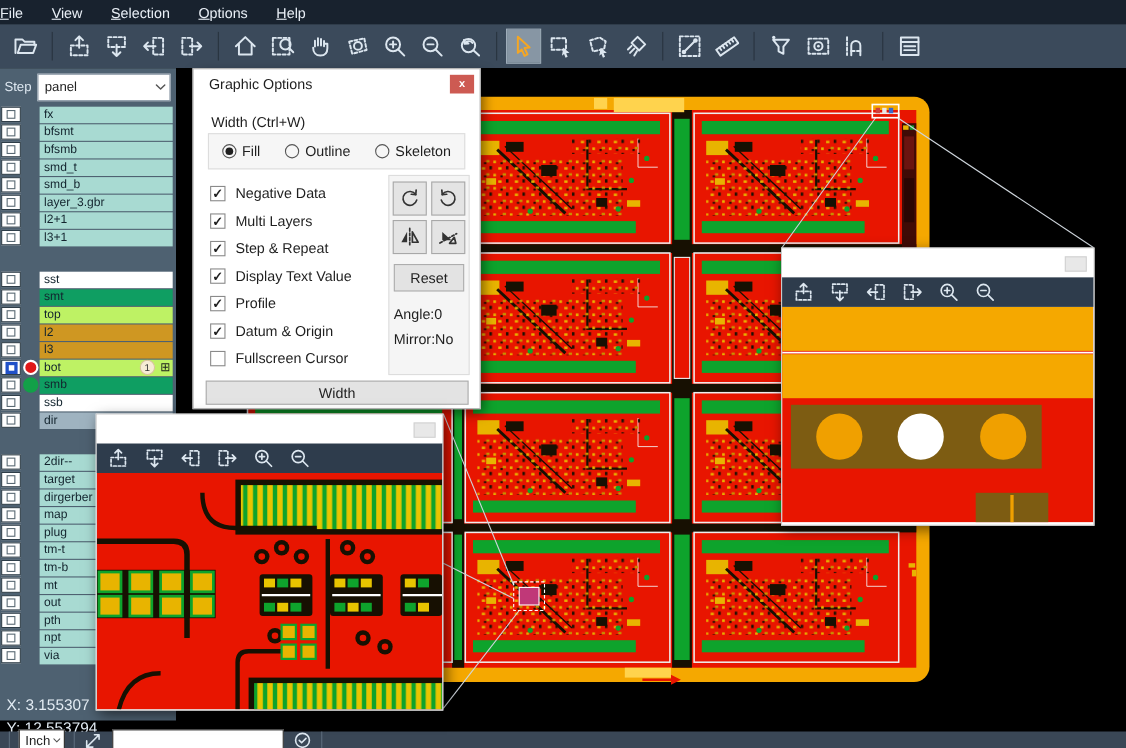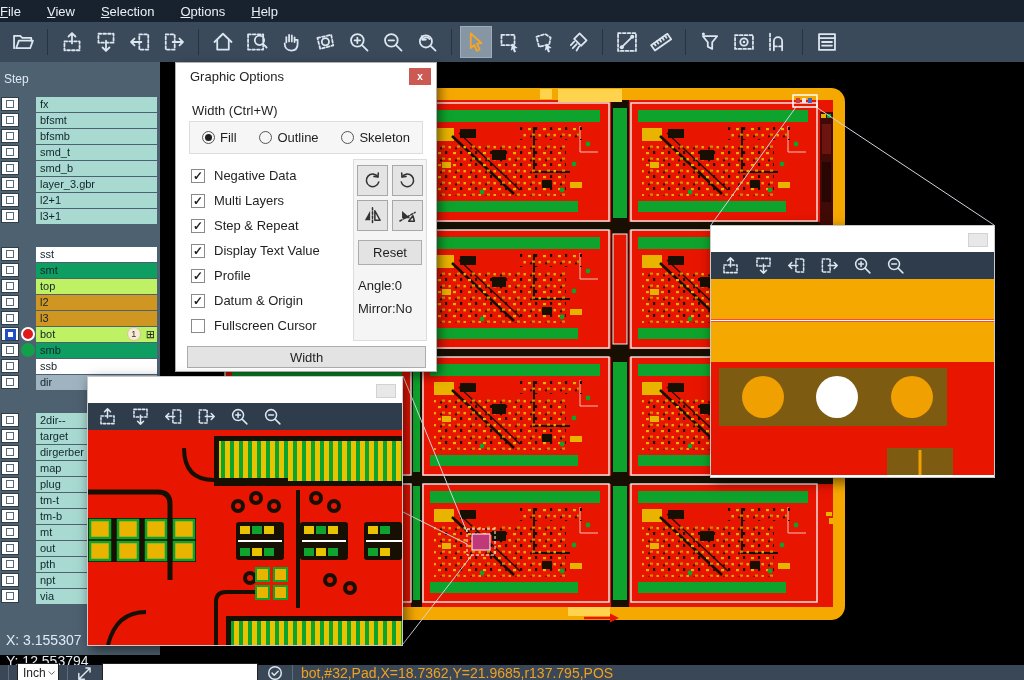--- a/index.html
+++ b/index.html
@@ -359,20 +359,28 @@
         <path d="M312 493 L243 582" stroke="#cfd6dd" stroke-width="1"></path>
         <rect x="312" y="472" width="18" height="16" fill="#c03878" stroke="#ffffff" stroke-width="1"></rect>
         <rect x="307" y="467" width="28" height="26" fill="none" stroke="#ffffff" stroke-width="1" stroke-dasharray="3 2"></rect>
       </g>
     </svg>
   </div>
 
   <div class="left-panel">
     <div class="step-row">
       <span class="step-label">Step</span>
+      <div class="step-select">
+        <span>panel</span>
+        <span class="ic">
+            <svg viewBox="0 0 16 16" fill="none" stroke="currentColor" stroke-width="1.3" stroke-linecap="round" stroke-linejoin="round">
+              <path d="M4.2 6.2 L8 10 L11.8 6.2"></path>
+            </svg>
+          </span>
+      </div>
     </div>
     <div class="layer-list">
         <div class="layer-group">
           <div class="layer-row">
             <span class="cbcell">
               <span class="box"></span>
             </span>
             <span class="ind"></span>
             <span class="lname c-cyan">
               <span>fx</span>
@@ -665,21 +673,20 @@
         </svg>
       </span>
     <input class="sb-input" value="" style="">
     <span class="sb-icon ic">
         <svg viewBox="0 0 16 16" fill="none" stroke="currentColor" stroke-width="1.3" stroke-linecap="round" stroke-linejoin="round">
           <circle cx="8" cy="8" r="5.6"></circle>
           <path d="M5.4 8.1 L7.3 10 L10.8 6.4"></path>
         </svg>
       </span>
     <span class="sb-div"></span>
-    <span class="sb-msg">bot,#32,Pad,X=18.7362,Y=21.9685,r137.795,POS</span>
   </div>
 
   <div class="dialog">
     <div class="dlg-title">Graphic Options</div>
     <div class="dlg-close">x</div>
     <div class="dlg-width-label">Width (Ctrl+W)</div>
     <div class="radio-box">
         <span class="radio-item">
           <span class="radio sel"></span>
           <span>Fill</span>

